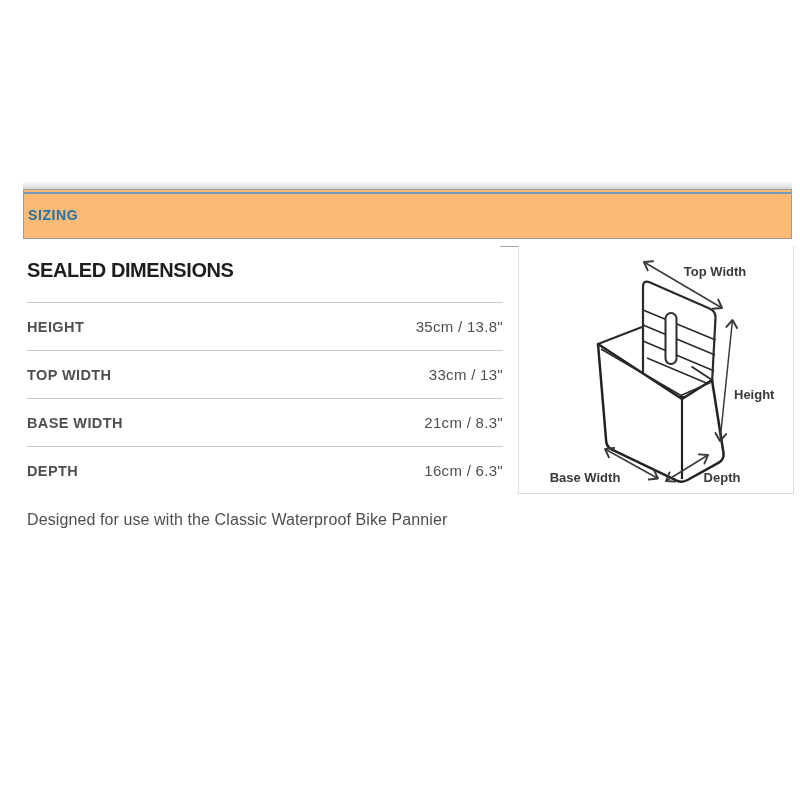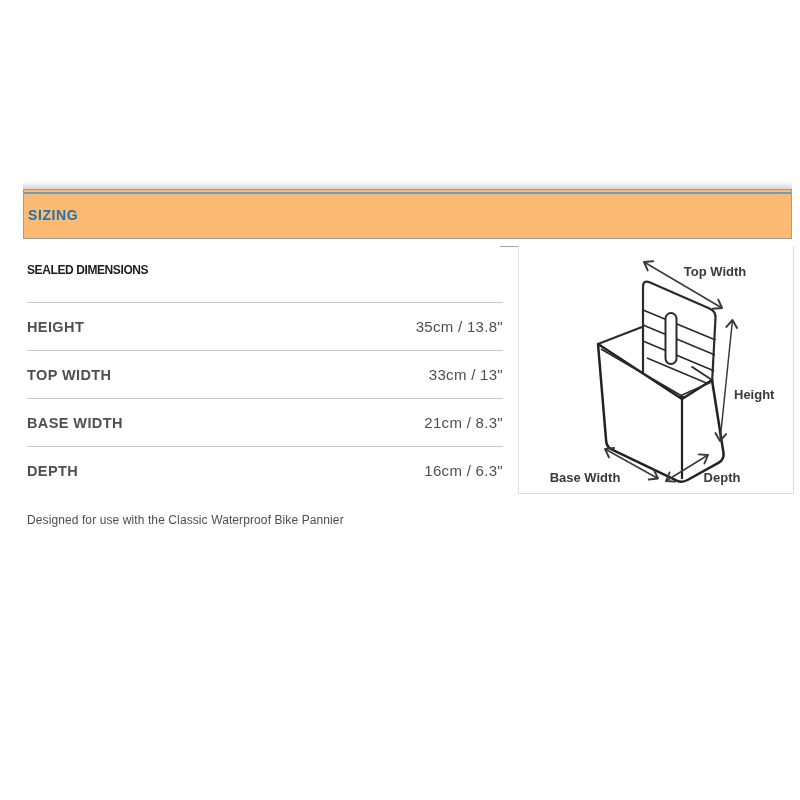--- a/index.html
+++ b/index.html
@@ -13,28 +13,28 @@
 
   
   .sizing-box { position: absolute; left: 23px; top: 189px; width: 769px; height: 50px;
     background: #fdba74; border: 1px solid #9a9ea2; cursor: pointer; }
   .accent-line { margin-top: 2px; height: 2px; background: #6d9cbc; }
   .sizing-label { margin: 13px 0 0 4px; font-size: 14px; font-weight: bold;
     letter-spacing: 0.6px; color: #1f72ac; }
 
   
   .left-col { position: absolute; left: 27px; top: 261px; width: 476px; }
-  .section-heading { font-size: 12px; font-weight: bold; letter-spacing: -0.4px;
+  .section-heading { font-size: 20px; font-weight: bold; letter-spacing: -0.4px;
     color: #1d1d1d; line-height: 18px; }
   .dim-table { margin-top: 23px; }
   .dim-row { height: 48px; border-top: 1px solid #c9c9c9; display: flex;
     justify-content: space-between; align-items: center; }
   .dim-label { font-size: 14.5px; font-weight: 600; letter-spacing: 0.4px; color: #4f4f4f; }
   .dim-value { font-size: 15px; letter-spacing: 0.3px; color: #4f4f4f; }
-  .note { margin-top: 10px; font-size: 12px; line-height: 32px; color: #4e4e4e;
+  .note { margin-top: 10px; font-size: 16px; line-height: 32px; color: #4e4e4e;
     letter-spacing: 0.1px; }
 
   
   .diagram-card { position: absolute; left: 518px; top: 246px; width: 276px; height: 248px;
     border-left: 1px solid #e0e0e0; border-right: 1px solid #dcdcdc;
     border-bottom: 1px solid #dcdcdc; background: #fff; }
   .card-top-line { position: absolute; left: 500px; top: 246px; width: 294px; height: 1px;
     background: #a5a5a5; }
   .diagram-svg { position: absolute; left: 20px; top: 1px; }
   .svg-label { font-family: "Liberation Sans", sans-serif; font-size: 13px;

